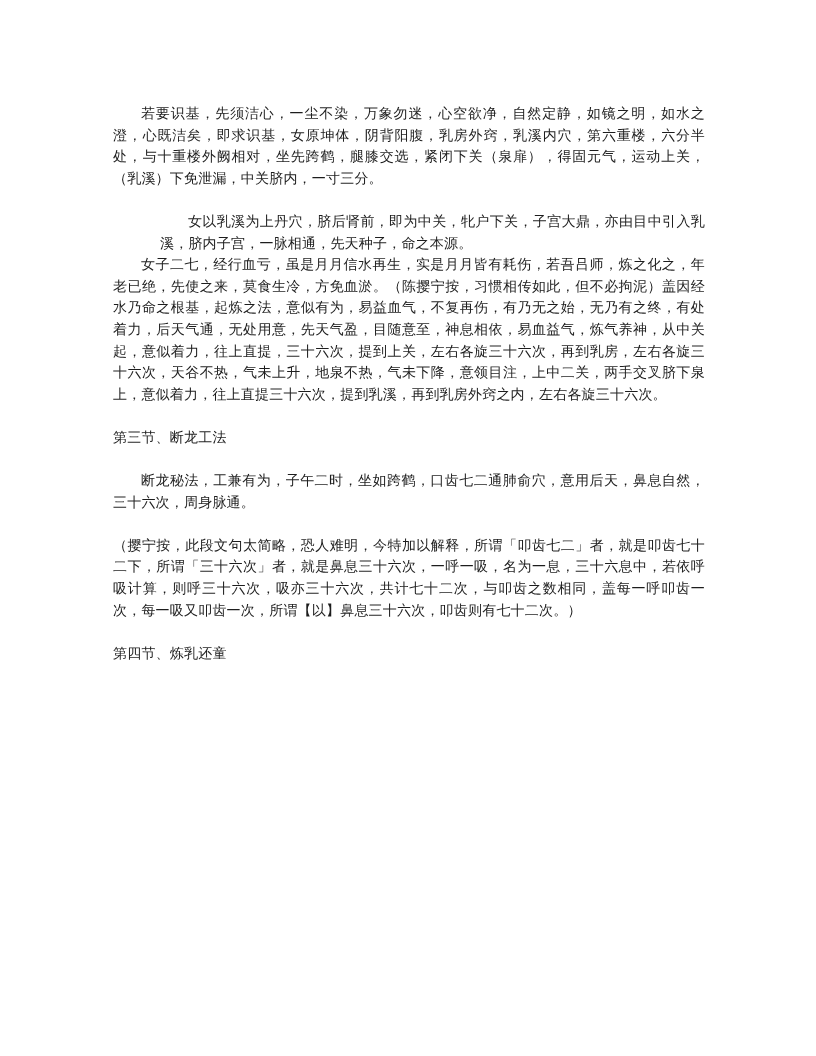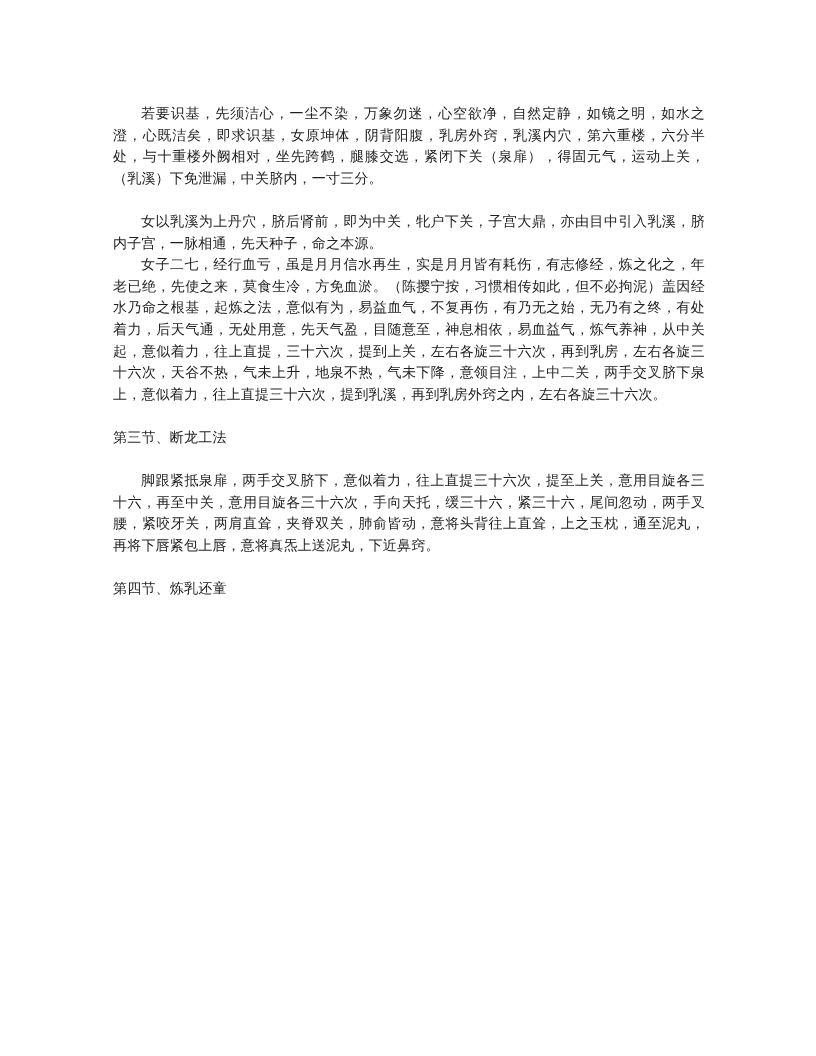--- a/index.html
+++ b/index.html
@@ -25,36 +25,38 @@
     line-height: 21.6px;
     text-align: justify;
     letter-spacing: 0.2px;
   }
   .para {
     margin: 0 0 21.6px 0;
     text-indent: 2em;
   }
   .para.tight {
     margin-bottom: 0;
+    margin-left: 47px;
   }
   .para.no-indent {
     text-indent: 0;
   }
   .heading {
     font-size: 14px;
     font-weight: normal;
     margin: 0 0 21.6px 0;
     text-indent: 0;
   }
 </style>
 </head>
 <body>
 
 <div class="page">
   <main class="content">
     <p class="para">若要识基，先须洁心，一尘不染，万象勿迷，心空欲净，自然定静，如镜之明，如水之澄，心既洁矣，即求识基，女原坤体，阴背阳腹，乳房外窍，乳溪内穴，第六重楼，六分半处，与十重楼外阙相对，坐先跨鹤，腿膝交选，紧闭下关（泉扉），得固元气，运动上关，（乳溪）下免泄漏，中关脐内，一寸三分。</p>
     <p class="para tight">女以乳溪为上丹穴，脐后肾前，即为中关，牝户下关，子宫大鼎，亦由目中引入乳溪，脐内子宫，一脉相通，先天种子，命之本源。</p>
-    <p class="para">女子二七，经行血亏，虽是月月信水再生，实是月月皆有耗伤，有志修经，炼之化之，年老已绝，先使之来，莫食生冷，方免血淤。（陈撄宁按，习惯相传如此，但不必拘泥）盖因经水乃命之根基，起炼之法，意似有为，易益血气，不复再伤，有乃无之始，无乃有之终，有处着力，后天气通，无处用意，先天气盈，目随意至，神息相依，易血益气，炼气养神，从中关起，意似着力，往上直提，三十六次，提到上关，左右各旋三十六次，再到乳房，左右各旋三十六次，天谷不热，气未上升，地泉不热，气未下降，意领目注，上中二关，两手交叉脐下泉上，意似着力，往上直提三十六次，提到乳溪，再到乳房外窍之内，左右各旋三十六次。</p>
+    <p class="para">女子二七，经行血亏，虽是月月信水再生，实是月月皆有耗伤，若吾吕师，炼之化之，年老已绝，先使之来，莫食生冷，方免血淤。（陈撄宁按，习惯相传如此，但不必拘泥）盖因经水乃命之根基，起炼之法，意似有为，易益血气，不复再伤，有乃无之始，无乃有之终，有处着力，后天气通，无处用意，先天气盈，目随意至，神息相依，易血益气，炼气养神，从中关起，意似着力，往上直提，三十六次，提到上关，左右各旋三十六次，再到乳房，左右各旋三十六次，天谷不热，气未上升，地泉不热，气未下降，意领目注，上中二关，两手交叉脐下泉上，意似着力，往上直提三十六次，提到乳溪，再到乳房外窍之内，左右各旋三十六次。</p>
     <h2 class="heading">第三节、断龙工法</h2>
-    <p class="para">脚跟紧抵泉扉，两手交叉脐下，意似着力，往上直提三十六次，提至上关，意用目旋各三十六，再至中关，意用目旋各三十六次，手向天托，缓三十六，紧三十六，尾间忽动，两手叉腰，紧咬牙关，两肩直耸，夹脊双关，肺俞皆动，意将头背往上直耸，上之玉枕，通至泥丸，再将下唇紧包上唇，意将真炁上送泥丸，下近鼻窍。</p>
+    <p class="para">断龙秘法，工兼有为，子午二时，坐如跨鹤，口齿七二通肺俞穴，意用后天，鼻息自然，三十六次，周身脉通。</p>
+    <p class="para no-indent">（撄宁按，此段文句太简略，恐人难明，今特加以解释，所谓「叩齿七二」者，就是叩齿七十二下，所谓「三十六次」者，就是鼻息三十六次，一呼一吸，名为一息，三十六息中，若依呼吸计算，则呼三十六次，吸亦三十六次，共计七十二次，与叩齿之数相同，盖每一呼叩齿一次，每一吸又叩齿一次，所谓【以】鼻息三十六次，叩齿则有七十二次。）</p>
     <h2 class="heading">第四节、炼乳还童</h2>
   </main>
 </div>
 
 </body></html>

